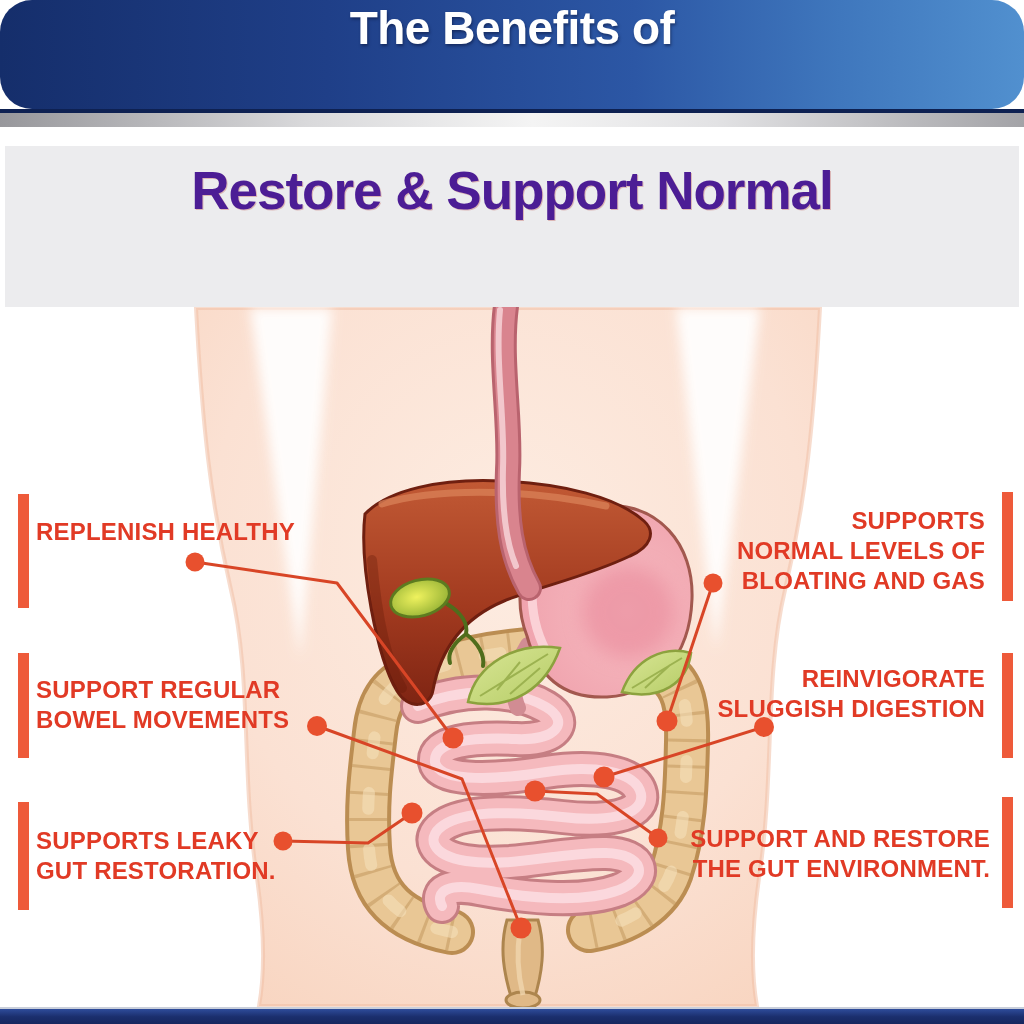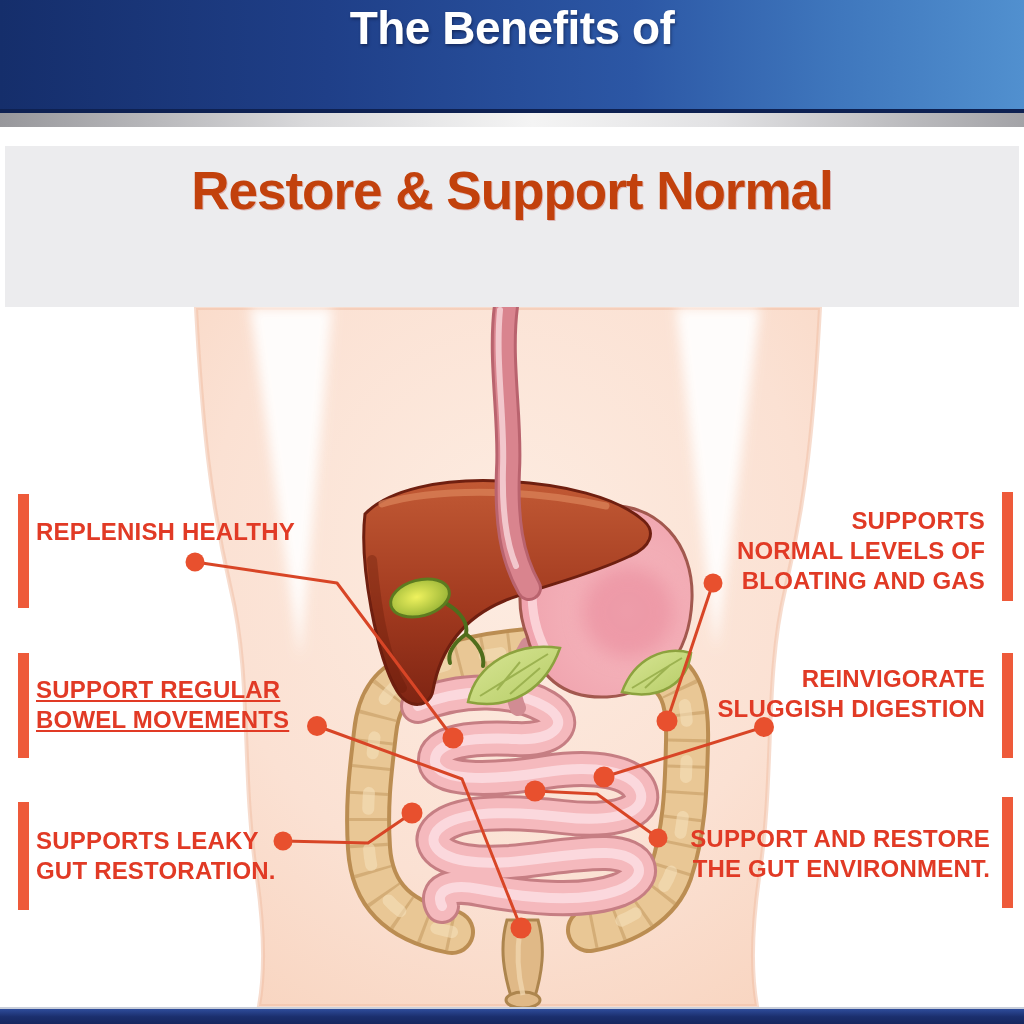--- a/index.html
+++ b/index.html
@@ -1,31 +1,31 @@
 <!DOCTYPE html>
 <html><head>
 <meta charset="utf-8">
 <style>
   html,body{margin:0;padding:0;background:#ffffff;}
   .page{position:relative;width:1024px;height:1024px;overflow:hidden;background:#ffffff;
         font-family:"Liberation Sans",sans-serif;}
   
   .top-banner{position:absolute;left:0;top:0;width:1024px;height:109px;z-index:5;
     background:linear-gradient(90deg,#152e6b 0%,#1f3f88 32%,#2c57a5 62%,#3f77bd 82%,#5190cf 100%);
-    text-align:center;color:#ffffff;}
+    text-align:center;color:#ffffff;border-radius:32px;}
   .top-banner .t1{font-size:46px;line-height:48px;font-weight:700;letter-spacing:-.5px;
     padding-top:4px;text-shadow:1px 2px 3px rgba(8,16,50,.5);}
   .top-banner .t2{font-size:54px;line-height:56px;font-weight:700;letter-spacing:-1px;
     text-shadow:1px 2px 3px rgba(8,16,50,.5);}
   .navy-underline{position:absolute;left:0;top:109px;width:1024px;height:4px;background:#0e2152;z-index:5;}
   .silver-strip{position:absolute;left:0;top:113px;width:1024px;height:14px;z-index:5;
     background:linear-gradient(90deg,#97979b 0%,#d9d9db 30%,#f4f4f4 52%,#e2e2e4 70%,#a3a3a7 100%);}
   
   .benefits-banner{position:absolute;left:5px;top:146px;width:1014px;height:161px;background:#ececee;
-    z-index:5;text-align:center;color:#c2410c;font-weight:700;}
+    z-index:5;text-align:center;color:#4c1d95;font-weight:700;}
   .benefits-banner .r1{font-size:53px;line-height:64px;letter-spacing:-1px;padding-top:13px;
     text-shadow:1px 1px 0 rgba(170,20,10,.25);}
   .benefits-banner .r2{font-size:53px;line-height:64px;letter-spacing:-1.5px;
     text-shadow:1px 1px 0 rgba(170,20,10,.25);}
   
   .scene{position:absolute;left:0;top:0;width:1024px;height:1024px;z-index:1;}
   
   .co{position:absolute;z-index:4;font-weight:700;font-size:24px;line-height:30px;
       color:#e13a25;letter-spacing:.2px;white-space:nowrap;}
   .co.right{text-align:right;}
@@ -187,21 +187,21 @@
   <div class="bar" style="left:18px;top:494px;height:114px;"></div>
   <div class="bar" style="left:18px;top:653px;height:105px;"></div>
   <div class="bar" style="left:18px;top:802px;height:108px;"></div>
   <div class="bar" style="left:1002px;top:492px;height:109px;"></div>
   <div class="bar" style="left:1002px;top:653px;height:105px;"></div>
   <div class="bar" style="left:1002px;top:797px;height:111px;"></div>
 
   <div class="co" style="left:36px;top:517px;">
     <div>REPLENISH HEALTHY</div>
   </div>
-  <div class="co" style="left:36px;top:675px;text-decoration:underline;">
+  <div class="co" style="left:36px;top:675px;">
     <div>SUPPORT REGULAR</div>
     <div>BOWEL MOVEMENTS</div>
   </div>
   <div class="co" style="left:36px;top:826px;">
     <div>SUPPORTS LEAKY</div>
     <div>GUT RESTORATION.</div>
   </div>
 
   <div class="co right" style="right:39px;top:506px;">
     <div>SUPPORTS</div>

